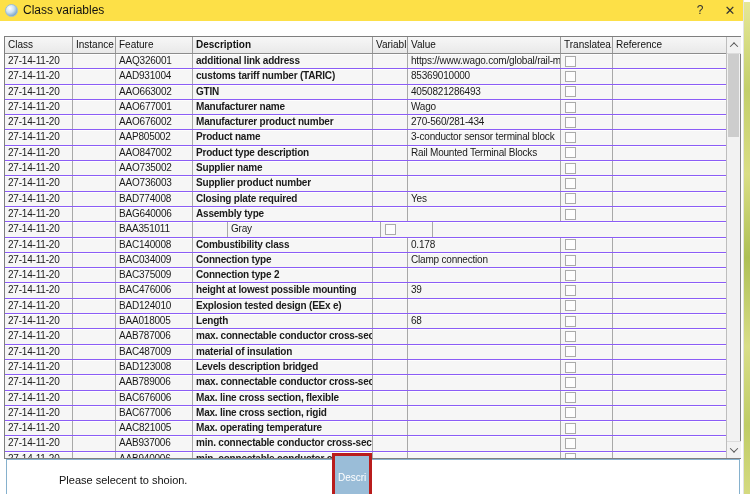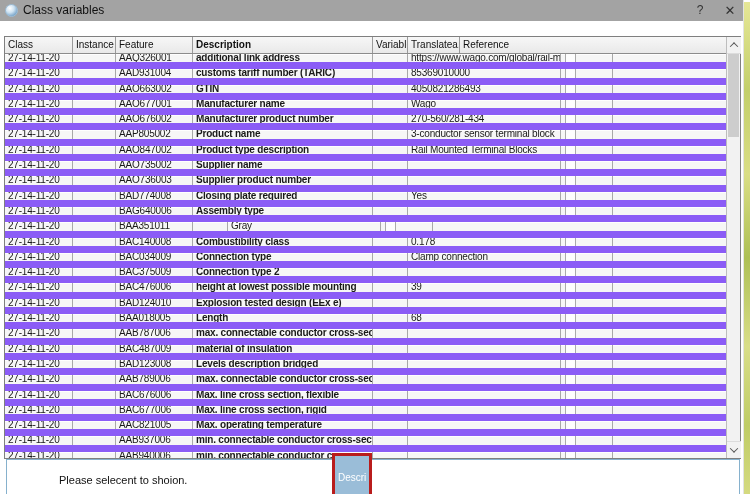--- a/index.html
+++ b/index.html
@@ -1,38 +1,38 @@
 <!DOCTYPE html>
 <html><head>
 <meta charset="utf-8">
 <style>
   html,body{margin:0;padding:0;}
   body{font-family:"Liberation Sans", sans-serif; background:#fff;}
   .window{position:relative; width:750px; height:494px; background:#ffffff; overflow:hidden;}
 
   
-  .titlebar{position:absolute; left:0; top:0; width:744px; height:21px; background:#a3a3a3;}
+  .titlebar{position:absolute; left:0; top:0; width:744px; height:21px; background:#fde047;}
   .app-icon{position:absolute; left:5px; top:4px; width:13px; height:13px; border-radius:50%;
     background:radial-gradient(circle at 35% 30%, #ffffff 0%, #cfe3f2 40%, #7fa9cc 75%, #5f8fb8 100%);
     border:1px solid #9dbdd6; box-sizing:border-box;}
   .title-text{position:absolute; left:23px; top:3px; font-size:12px; color:#111; line-height:15px;}
   .tb-btn{position:absolute; top:0; width:24px; height:21px; text-align:center; line-height:21px;
     font-size:12px; color:#333; cursor:default;}
   .help-btn{left:688px;}
   .close-btn{left:718px; font-size:13px;}
 
   
   .tablewrap{position:absolute; left:4px; top:24px; width:737px; height:423px;
     border:1px solid #7f7f7f; box-sizing:border-box; background:#ffffff;margin-top:12px;}
   .thead{position:absolute; left:0; top:0; width:721px; height:17px; display:flex;
     background:linear-gradient(#f7f7f7,#e9e9e9); border-bottom:1px solid #8c8c8c; box-sizing:border-box;}
   .th{box-sizing:border-box; border-right:1px solid #9a9a9a; padding:0 3px; font-size:10px;
     line-height:16px; color:#111; white-space:nowrap; overflow:hidden;}
   .tbody{position:absolute; left:0; top:17px; width:721px; height:404px; overflow:hidden;}
-  .tr{display:flex; height:15.3px; background:#f6f6f6; border-bottom:7px solid #8b5cf6;
+  .tr{display:flex; height:15.3px; background:#f6f6f6; border-bottom:1px solid #8b5cf6;
     box-sizing:border-box; box-shadow:inset 0 1px 0 rgba(255,255,255,0.9);}
   .td{box-sizing:border-box; border-right:1px solid #a8a8a8; padding:0 3px; font-size:10px;
     letter-spacing:-0.2px; line-height:14.3px; color:#1a1a1a; white-space:nowrap; overflow:hidden;
     display:flex; align-items:center;}
   .c0{width:68px;} .c1{width:43px;} .c2{width:77px;} .c3{width:180px;font-weight:bold;}
   .c4{width:35px;} .c5{width:153px;} .c6{width:52px;} .c7{width:113px; border-right:none;}
   .checkbox{display:inline-block; width:9px; height:9px; background:#fdfdfd;
     border:1px solid #aaaaaa; box-sizing:content-box; margin-left:1px;}
 
   
@@ -72,20 +72,21 @@
     <span class="tb-btn close-btn">✕</span>
   </div>
 
   <div class="tablewrap">
     <div class="thead" id="thead">
         <div class="th c0">Class</div>
         <div class="th c1">Instance</div>
         <div class="th c2">Feature</div>
         <div class="th c3">Description</div>
         <div class="th c4">Variable</div>
+        <div class="th c5">Value</div>
         <div class="th c6">Translatea...</div>
         <div class="th c7">Reference</div>
       </div>
     <div class="tbody" id="tbody">
         <div class="tr">
           <div class="td c0">27-14-11-20</div>
           <div class="td c1"></div>
           <div class="td c2">AAQ326001</div>
           <div class="td c3">additional link address</div>
           <div class="td c4"></div>

